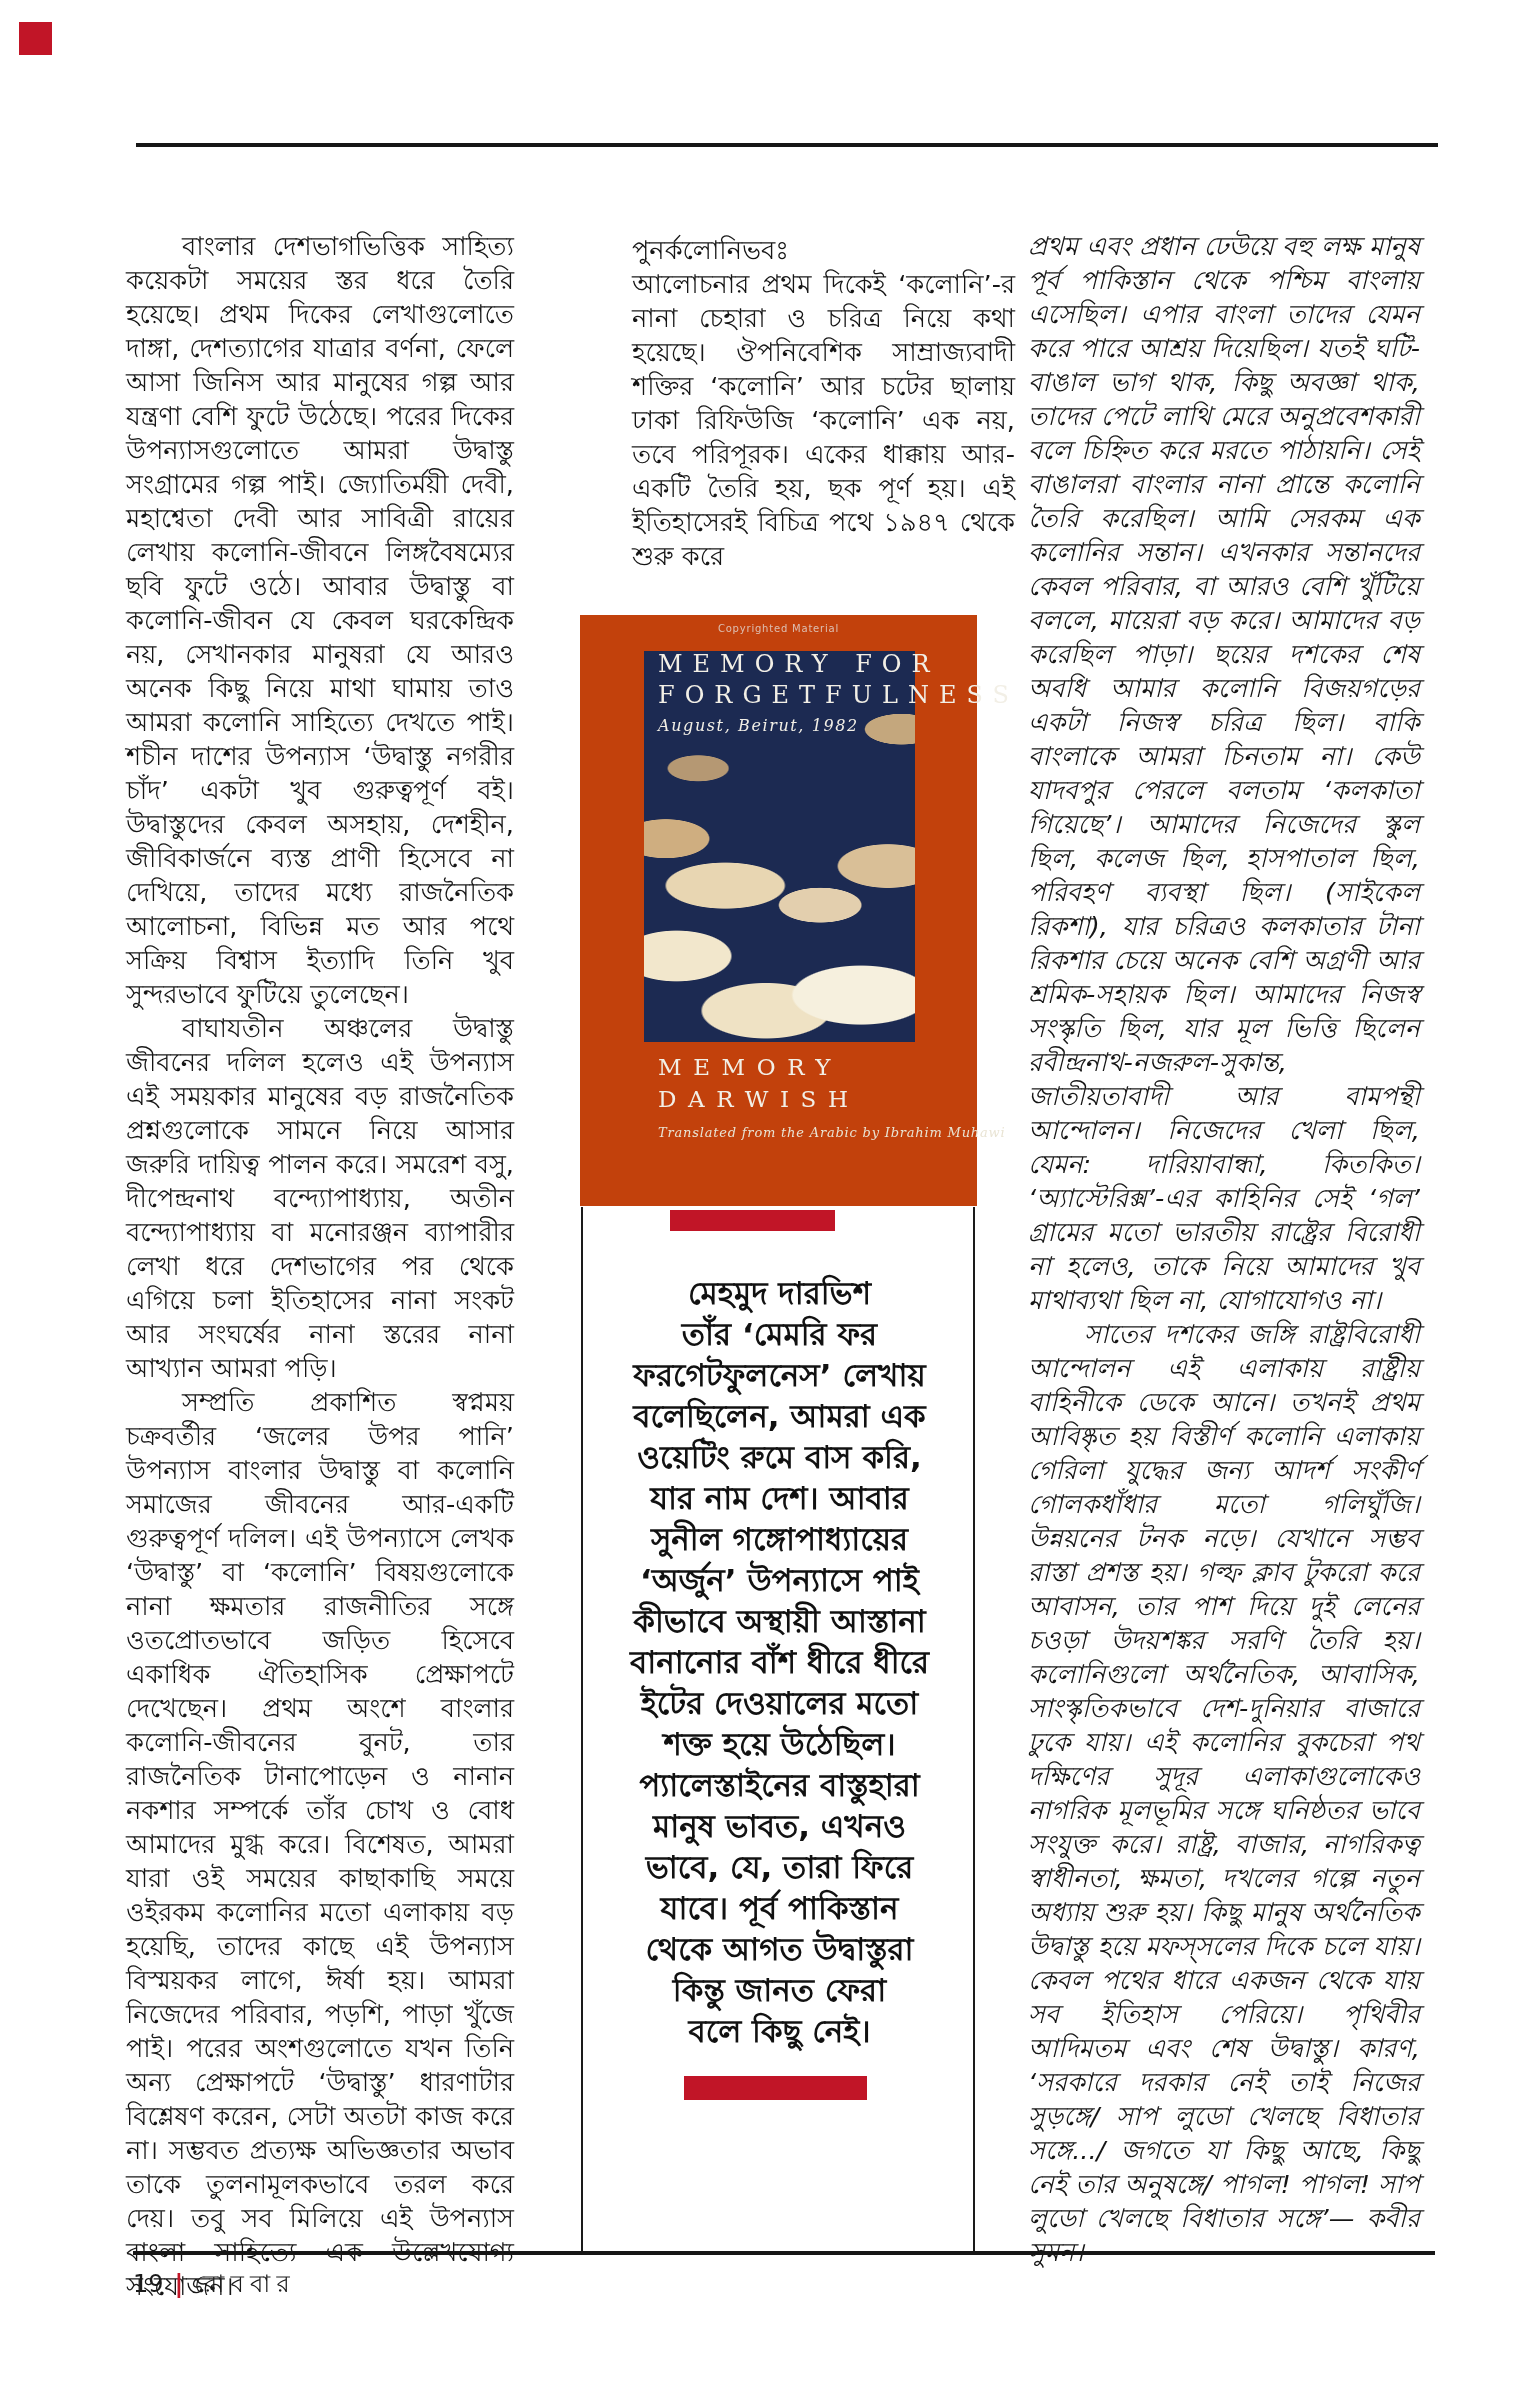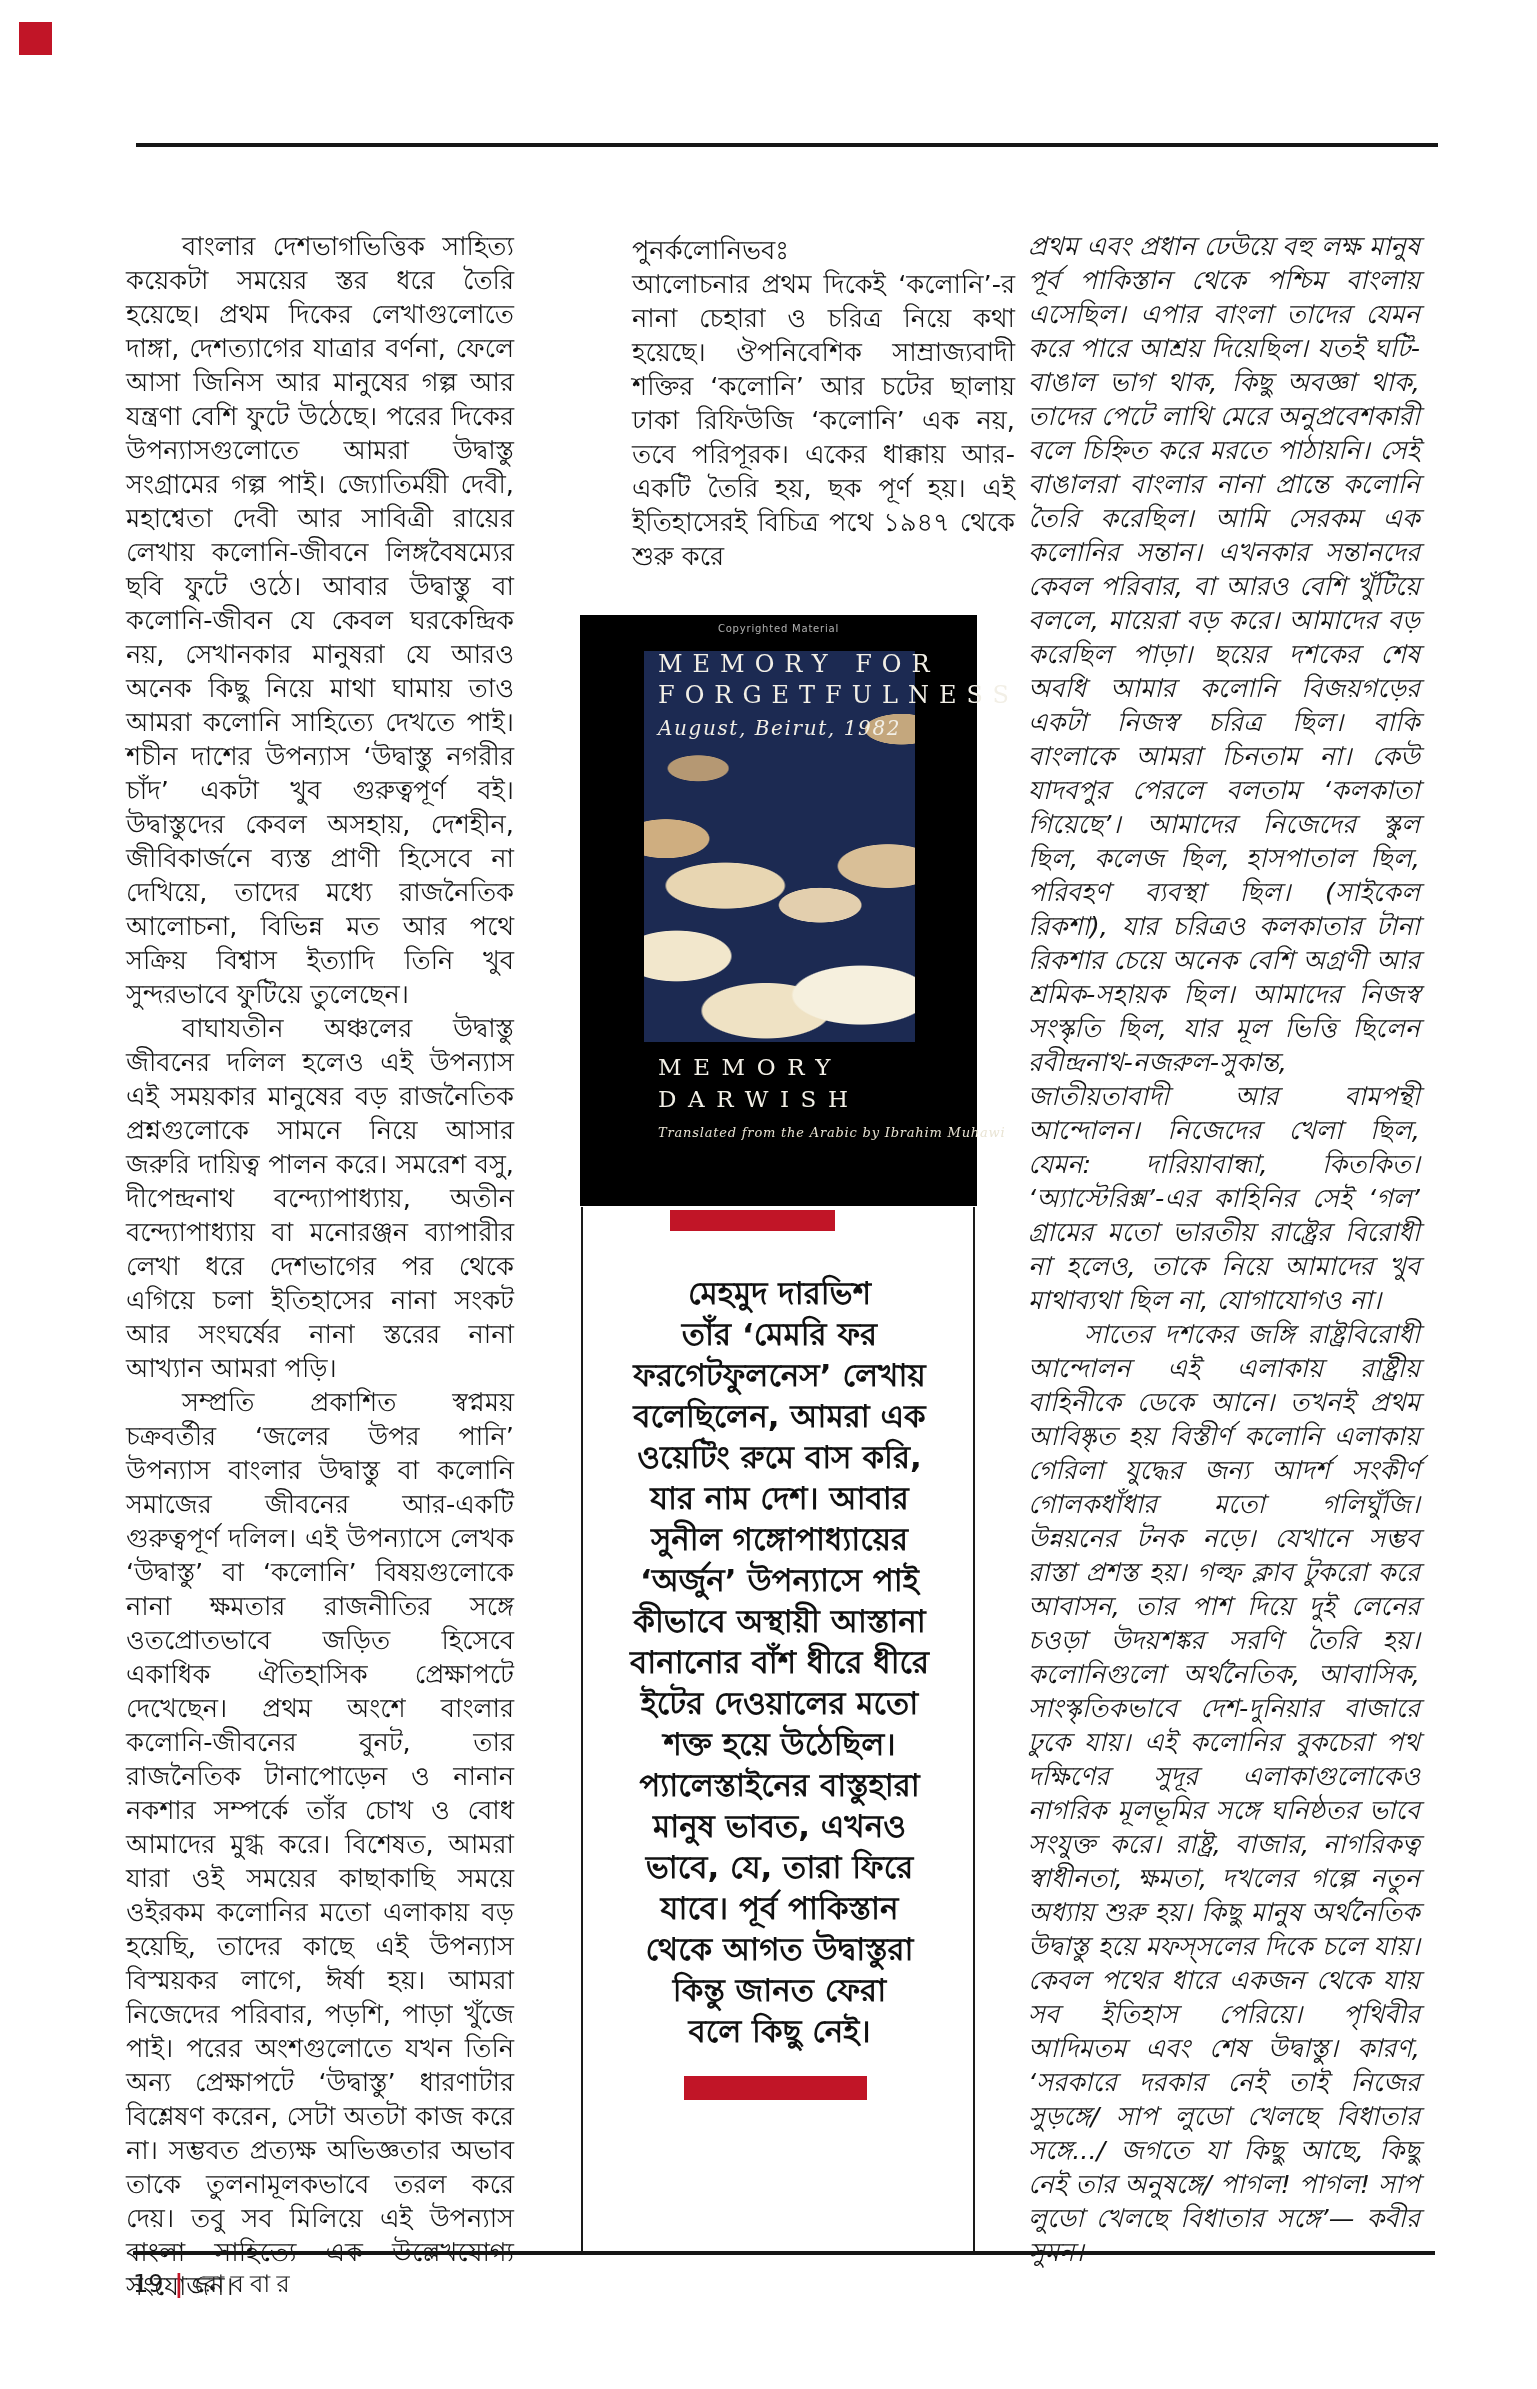--- a/index.html
+++ b/index.html
@@ -13,36 +13,36 @@
 
   .col{position:absolute;text-align:justify;font-size:25.6px;line-height:34px;letter-spacing:0;}
   .col p{margin:0;}
   .col p.indent{text-indent:56px;}
   .col1{left:126px;top:229px;width:388px;}
   .col2{left:584px;top:233px;width:383px;margin-left:48px;}
   .col3{left:1028px;top:229px;width:392px;font-style:italic;}
   .col2-heading{font-size:25.6px;line-height:34px;}
 
   
-  .book-cover{position:absolute;left:580px;top:615px;width:397px;height:591px;background:#000000;}
+  .book-cover{position:absolute;left:580px;top:615px;width:397px;height:591px;background:#c2410c;}
   .cover-copyright{position:absolute;top:7.8px;left:0;width:100%;text-align:center;font-size:10px;color:rgba(230,230,230,0.75);letter-spacing:0.8px;}
   .cover-art{position:absolute;left:64px;top:36px;width:271px;height:391px;background:
      radial-gradient(ellipse 93px 43px at 12% 78%, #f2e7cc 0 58%, rgba(242,231,204,0) 60%),
      radial-gradient(ellipse 116px 50px at 80% 88%, #f6f0de 0 58%, rgba(246,240,222,0) 60%),
      radial-gradient(ellipse 109px 47px at 45% 92%, #efe2c4 0 58%, rgba(239,226,196,0) 60%),
      radial-gradient(ellipse 85px 37px at 90% 55%, #d9bf97 0 58%, rgba(217,191,151,0) 60%),
      radial-gradient(ellipse 74px 33px at 8% 48%, #cfae80 0 58%, rgba(207,174,128,0) 60%),
      radial-gradient(ellipse 101px 39px at 30% 60%, #e8d6b2 0 58%, rgba(232,214,178,0) 60%),
      radial-gradient(ellipse 70px 29.5px at 65% 65%, #e3cfae 0 58%, rgba(227,207,174,0) 60%),
      radial-gradient(ellipse 62px 26px at 95% 20%, #c4a77d 0 58%, rgba(196,167,125,0) 60%),
      radial-gradient(ellipse 54px 23px at 20% 30%, #b59873 0 55%, rgba(181,152,115,0) 58%),
      #1c2a52;}
   .cover-titles{position:absolute;left:78px;top:34px;color:#f2efe6;font-family:"DejaVu Serif",serif;}
   .cover-title-line{font-size:24px;letter-spacing:10px;line-height:31px;white-space:nowrap;}
-  .cover-subtitle{font-size:20px;font-style:italic;letter-spacing:1.6px;margin-top:4.7px;}
+  .cover-subtitle{font-size:16px;font-style:italic;letter-spacing:1.6px;margin-top:4.7px;}
   .cover-author{position:absolute;left:78px;top:436px;color:#f2efe6;font-family:"DejaVu Serif",serif;}
   .cover-author-line{font-size:23px;letter-spacing:11.6px;line-height:32px;white-space:nowrap;}
   .cover-translator{position:absolute;left:78px;top:510px;color:#e9e4d4;font-family:"DejaVu Serif",serif;font-style:italic;font-size:13px;letter-spacing:0.8px;white-space:nowrap;}
 
   
   .vrule{position:absolute;top:1207px;width:2.3px;height:1045px;background:#1a1a1a;}
   .vrule.left{left:581px;}
   .vrule.right{left:973px;}
   .redbar{position:absolute;background:#c11527;}
   .redbar.top{left:670px;top:1210px;width:165px;height:21px;}

